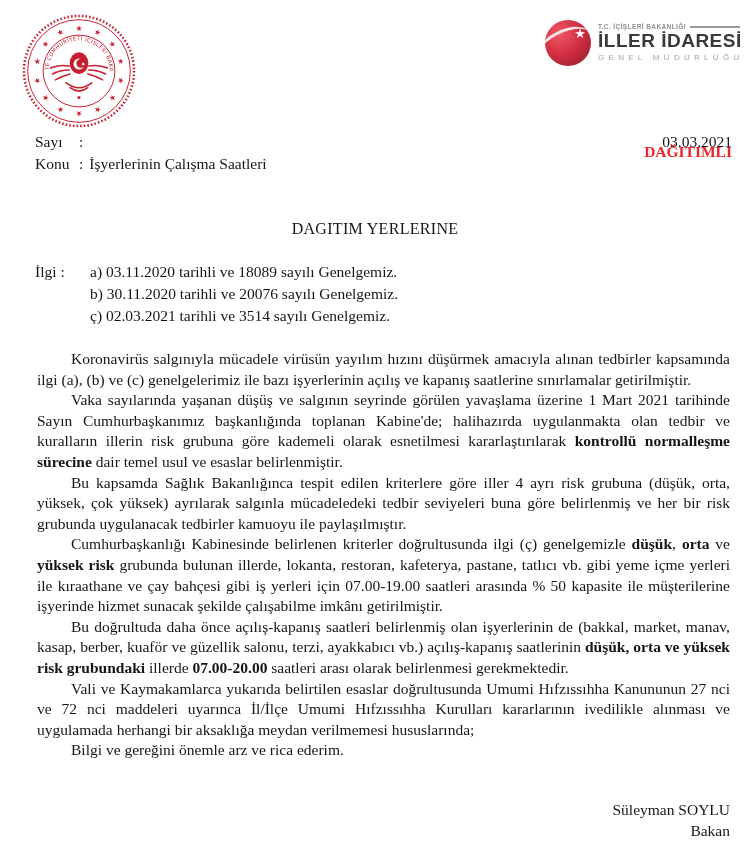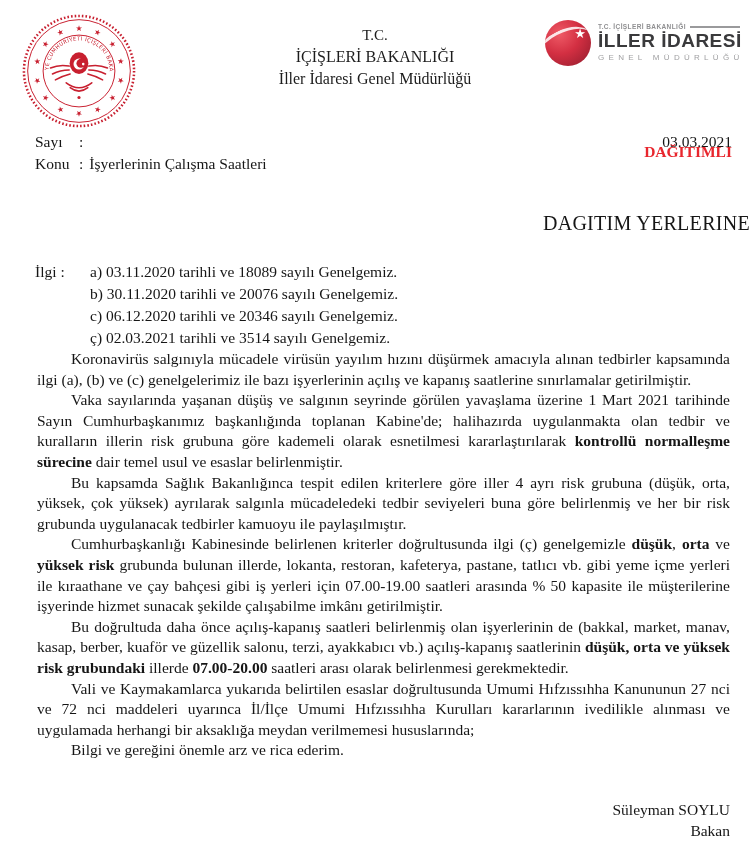--- a/index.html
+++ b/index.html
@@ -64,22 +64,22 @@
     color:#e8262d; font-weight:bold; font-size:15.5px;margin-top:32px;
   }
   .date { position:absolute; right:18px; top:133px; font-size:15.5px; }
   .meta-block { position:absolute; left:35px; top:131px; font-size:15.5px; line-height:22px; }
   .meta-line { display:flex;align-items:center; }
   .meta-label { display:inline-block; width:44px; }
   .meta-colon { display:inline-block; margin-right:6px; }
 
   
   .recipient {
-    position:absolute; left:0; right:0; top:212px;
-    text-align:right; font-size:20px; letter-spacing:.3px;
+    position:absolute; left:0; right:0; top:220px;
+    text-align:center; font-size:16px; letter-spacing:.3px;
   }
 
   
   .ilgi {
     position:absolute; left:35px; top:261px;
     display:flex; font-size:15.5px; line-height:22px;
   }
   .ilgi-label { width:55px; flex:0 0 auto; }
   .ilgi-items { }
 
@@ -143,25 +143,20 @@
           <path d="M 70,59 Q 79,59 87,63"></path>
           <path d="M 69,63 Q 77,65 84,69"></path>
           <path d="M 47,72 Q 60,82 73,72"></path>
           <path d="M 51,77 Q 60,84 69,77"></path>
         </g>
         <circle cx="60" cy="87" r="1.6" fill="#c81f2f"></circle>
       </g>
     </svg>
   </div>
 
-  <div class="center-head">
-    <div class="tc">T.C.</div>
-    <div>İÇİŞLERİ BAKANLIĞI</div>
-    <div>İller İdaresi Genel Müdürlüğü</div>
-  </div>
 
   <div class="logo">
     <div class="sphere">
       <span class="swoosh"></span>
       <span class="star">★</span>
     </div>
     <div class="logo-text">
       <div class="logo-small">
         <span>T.C. İÇİŞLERİ BAKANLIĞI</span>
         <span class="hline"></span>
@@ -186,21 +181,20 @@
     </div>
   </div>
 
   <div class="recipient">DAGITIM YERLERINE</div>
 
   <div class="ilgi">
     <div class="ilgi-label">İlgi :</div>
     <div class="ilgi-items">
       <div>a) 03.11.2020 tarihli ve 18089 sayılı Genelgemiz.</div>
       <div>b) 30.11.2020 tarihli ve 20076 sayılı Genelgemiz.</div>
-      <div>c) 06.12.2020 tarihli ve 20346 sayılı Genelgemiz.</div>
       <div>ç) 02.03.2021 tarihli ve 3514 sayılı Genelgemiz.</div>
     </div>
   </div>
 
   <div class="body">
     <p><span>Koronavirüs salgınıyla mücadele virüsün yayılım hızını düşürmek amacıyla alınan tedbirler kapsamında ilgi (a), (b) ve (c) genelgelerimiz ile bazı işyerlerinin açılış ve kapanış saatlerine sınırlamalar getirilmiştir.</span></p>
     <p><span>Vaka sayılarında yaşanan düşüş ve salgının seyrinde görülen yavaşlama üzerine 1 Mart 2021 tarihinde Sayın Cumhurbaşkanımız başkanlığında toplanan Kabine'de; halihazırda uygulanmakta olan tedbir ve kuralların illerin risk grubuna göre kademeli olarak esnetilmesi kararlaştırılarak </span><b>kontrollü normalleşme sürecine</b><span> dair temel usul ve esaslar belirlenmiştir.</span></p>
     <p><span>Bu kapsamda Sağlık Bakanlığınca tespit edilen kriterlere göre iller 4 ayrı risk grubuna (düşük, orta, yüksek, çok yüksek) ayrılarak salgınla mücadeledeki tedbir seviyeleri buna göre belirlenmiş ve her bir risk grubunda uygulanacak tedbirler kamuoyu ile paylaşılmıştır.</span></p>
     <p><span>Cumhurbaşkanlığı Kabinesinde belirlenen kriterler doğrultusunda ilgi (ç) genelgemizle </span><b>düşük</b><span>, </span><b>orta</b><span> ve </span><b>yüksek risk</b><span> grubunda bulunan illerde, lokanta, restoran, kafeterya, pastane, tatlıcı vb. gibi yeme içme yerleri ile kıraathane ve çay bahçesi gibi iş yerleri için 07.00-19.00 saatleri arasında % 50 kapasite ile müşterilerine işyerinde hizmet sunacak şekilde çalışabilme imkânı getirilmiştir.</span></p>
     <p><span>Bu doğrultuda daha önce açılış-kapanış saatleri belirlenmiş olan işyerlerinin de (bakkal, market, manav, kasap, berber, kuaför ve güzellik salonu, terzi, ayakkabıcı vb.) açılış-kapanış saatlerinin </span><b>düşük, orta ve yüksek risk grubundaki</b><span> illerde </span><b>07.00-20.00</b><span> saatleri arası olarak belirlenmesi gerekmektedir.</span></p>

